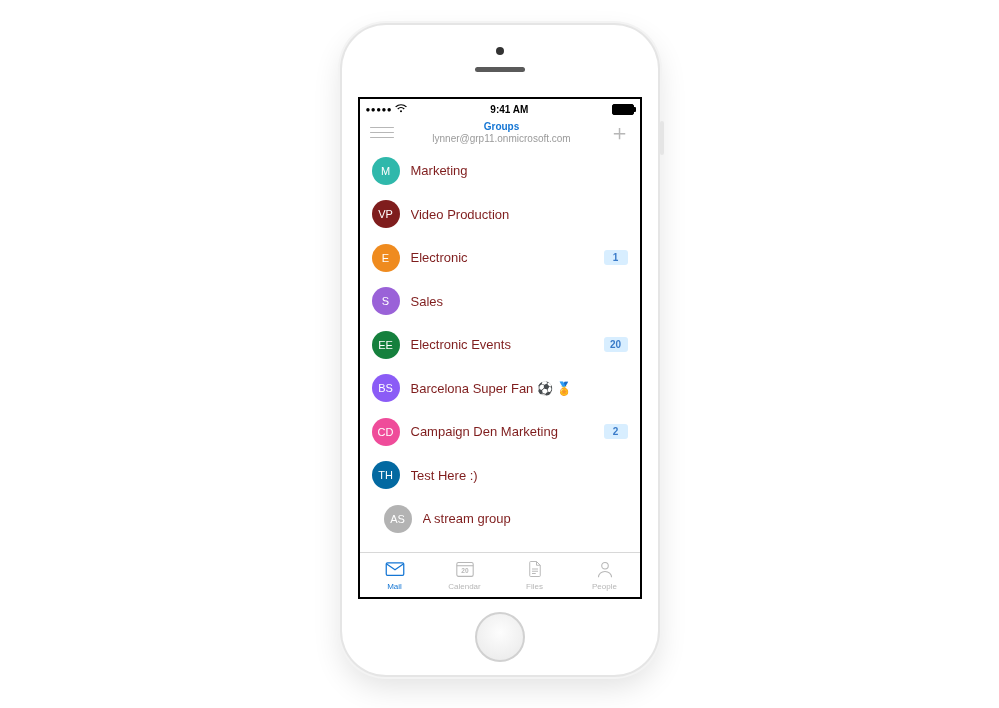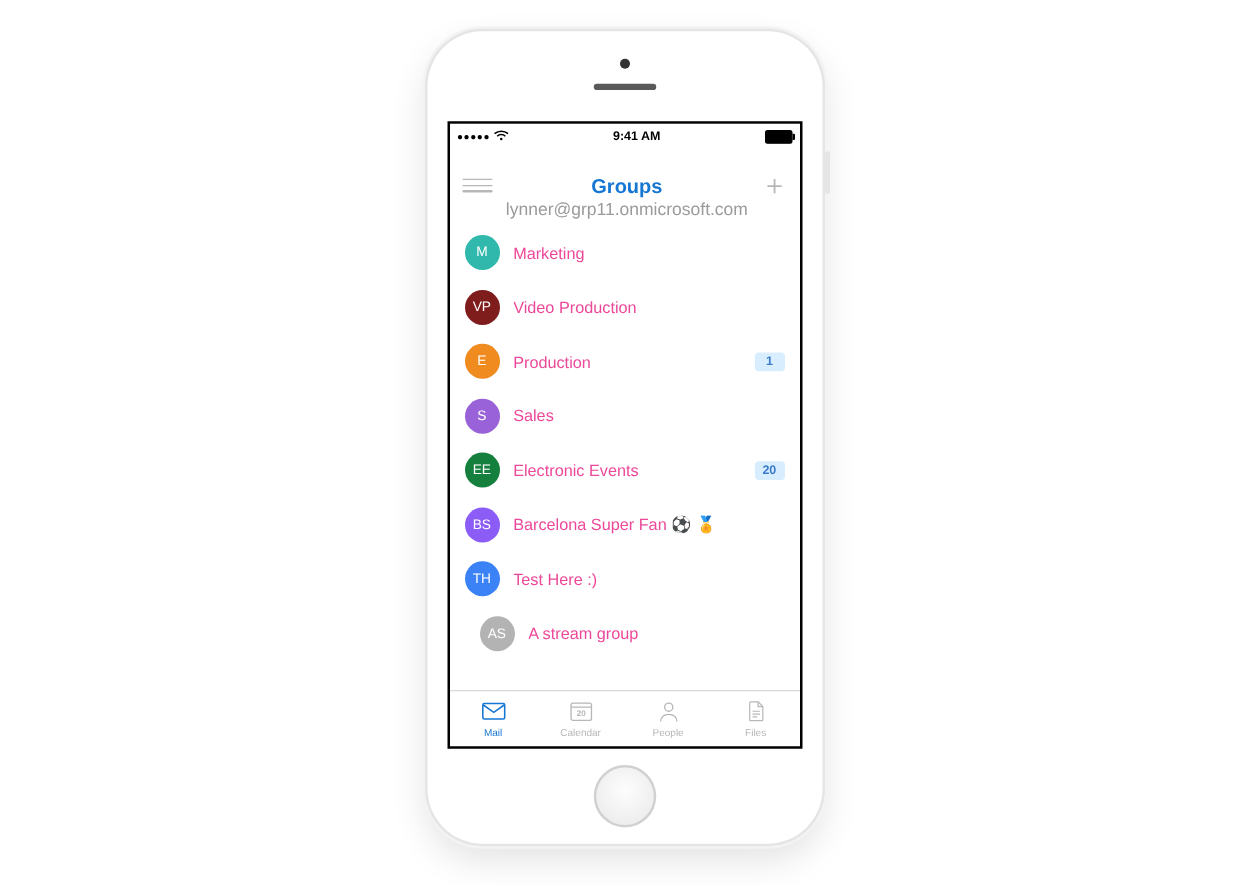--- a/index.html
+++ b/index.html
@@ -36,28 +36,28 @@
   .statusbar{height:17px;background:#fff;display:flex;align-items:center;justify-content:space-between;padding:2px 6px 0;font-size:10px;font-weight:600;color:#000;}
   .sb-left,.sb-right{display:flex;align-items:center;gap:3px}
   .dots{letter-spacing:0.5px;font-size:8px;}
   .batt{width:20px;height:9px;border:1px solid #000;border-radius:2px;position:relative;background:#000;}
   .batt::after{content:"";position:absolute;right:-3px;top:2px;width:2px;height:5px;background:#000;border-radius:0 1px 1px 0;}
   
   .navhdr{display:flex;align-items:center;padding:3px 8px 5px;border-bottom:0;}
   .hamburger{width:24px;display:flex;flex-direction:column;gap:3.5px;padding:4px 2px;}
   .hamburger span{height:1.2px;background:#b7b7b7;display:block;border-radius:1px;}
   .titleblock{flex:1;text-align:center;line-height:1.15;}
-  .titleblock .t1{color:var(--accent);font-size:16px;font-weight:700;margin-top:20px;}
-  .titleblock .t2{color:#9a9a9a;font-size:14px;}
+  .titleblock .t1{color:var(--accent);font-size:10px;font-weight:700;}
+  .titleblock .t2{color:#9a9a9a;font-size:10px;}
   .plusbtn{width:24px;color:#b7b7b7;font-size:22px;font-weight:300;text-align:center;line-height:18px;}
   
   .list{flex:1;overflow:hidden;}
   .row{display:flex;align-items:center;height:43.5px;padding:0 12px;gap:11px;}
   .avatar{width:28px;height:28px;border-radius:50%;display:flex;align-items:center;justify-content:center;color:#fff;font-size:11px;font-weight:500;flex:none;}
-  .name{flex:1;font-size:13px;color:#ec4899;text-align:left;white-space:nowrap;overflow:hidden;text-overflow:ellipsis;}
+  .name{flex:1;font-size:13px;color:#7f1d1d;text-align:left;white-space:nowrap;overflow:hidden;text-overflow:ellipsis;}
   .badge{min-width:16px;padding:0 4px;height:15px;border-radius:3px;background:var(--badge-bg);color:var(--badge-fg);font-size:10px;font-weight:600;display:flex;align-items:center;justify-content:center;}
   
   .tabbar{height:44px;border-top:1px solid #d8d8d8;display:flex;margin-top:12px;}
   .tab{flex:1;display:flex;flex-direction:column;align-items:center;justify-content:center;gap:2px;color:#b7b7b7;font-size:8px;}
   .tab.active{color:var(--accent);}
   .tab svg{width:20px;height:18px;}
   .tab .cal-num{font-size:8px;fill:currentColor;font-weight:600;}
 </style>
 </head>
 <body>
@@ -100,38 +100,43 @@
         <div class="row">
           <div class="avatar" style="background: rgb(47, 184, 171);">M</div>
           <div class="name">Marketing</div>
         </div>
         <div class="row">
           <div class="avatar" style="background: #7f1d1d;">VP</div>
           <div class="name">Video Production</div>
         </div>
         <div class="row">
           <div class="avatar" style="background: rgb(239, 139, 31);">E</div>
-          <div class="name">Production</div>
+          <div class="name">Electronic</div>
           <div class="badge">1</div>
         </div>
         <div class="row">
           <div class="avatar" style="background: rgb(154, 98, 216);">S</div>
           <div class="name">Sales</div>
         </div>
         <div class="row">
           <div class="avatar" style="background: #15803d;">EE</div>
           <div class="name">Electronic Events</div>
           <div class="badge">20</div>
         </div>
         <div class="row">
           <div class="avatar" style="background: #8b5cf6;">BS</div>
           <div class="name">Barcelona Super Fan ⚽ 🏅</div>
         </div>
         <div class="row">
-          <div class="avatar" style="background: #3b82f6;">TH</div>
+          <div class="avatar" style="background: rgb(239, 76, 154);">CD</div>
+          <div class="name">Campaign Den Marketing</div>
+          <div class="badge">2</div>
+        </div>
+        <div class="row">
+          <div class="avatar" style="background: #0369a1;">TH</div>
           <div class="name">Test Here :)</div>
         </div>
         <div class="row">
           <div class="avatar" style="background: rgb(179, 179, 179); margin-left: 12px;">AS</div>
           <div class="name">A stream group</div>
         </div>
         <div class="row"></div>
       </div>
 
     <div class="tabbar">
@@ -149,37 +154,37 @@
           <svg viewBox="0 0 24 22" fill="none" stroke="currentColor" stroke-width="1.3">
             <rect x="2" y="3" width="20" height="17" rx="2"></rect>
             <line x1="2" y1="7" x2="22" y2="7"></line>
             <text x="12" y="16" text-anchor="middle" class="cal-num" stroke="none">20</text>
           </svg>
         </span>
         <span>Calendar</span>
       </div>
       <div class="tab">
         <span>
-          <svg viewBox="0 0 24 22" fill="none" stroke="currentColor" stroke-width="1.3">
-            <circle cx="12" cy="7" r="4"></circle>
-            <path d="M4 21c0-4 3.5-7 8-7s8 3 8 7"></path>
-          </svg>
-        </span>
-        <span>People</span>
-      </div>
-      <div class="tab">
-        <span>
           <svg viewBox="0 0 20 24" fill="none" stroke="currentColor" stroke-width="1.3">
             <path d="M4 2h8l5 5v14a1 1 0 01-1 1H4a1 1 0 01-1-1V3a1 1 0 011-1z"></path>
             <path d="M12 2v5h5"></path>
               <line x1="6" y1="12" x2="14" y2="12"></line>
               <line x1="6" y1="15" x2="14" y2="15"></line>
               <line x1="6" y1="18" x2="11" y2="18"></line>
           </svg>
         </span>
         <span>Files</span>
       </div>
+      <div class="tab">
+        <span>
+          <svg viewBox="0 0 24 22" fill="none" stroke="currentColor" stroke-width="1.3">
+            <circle cx="12" cy="7" r="4"></circle>
+            <path d="M4 21c0-4 3.5-7 8-7s8 3 8 7"></path>
+          </svg>
+        </span>
+        <span>People</span>
+      </div>
     </div>
 
   </div>
 
   <div class="homebtn"></div>
 </div>
 
 </body></html>

